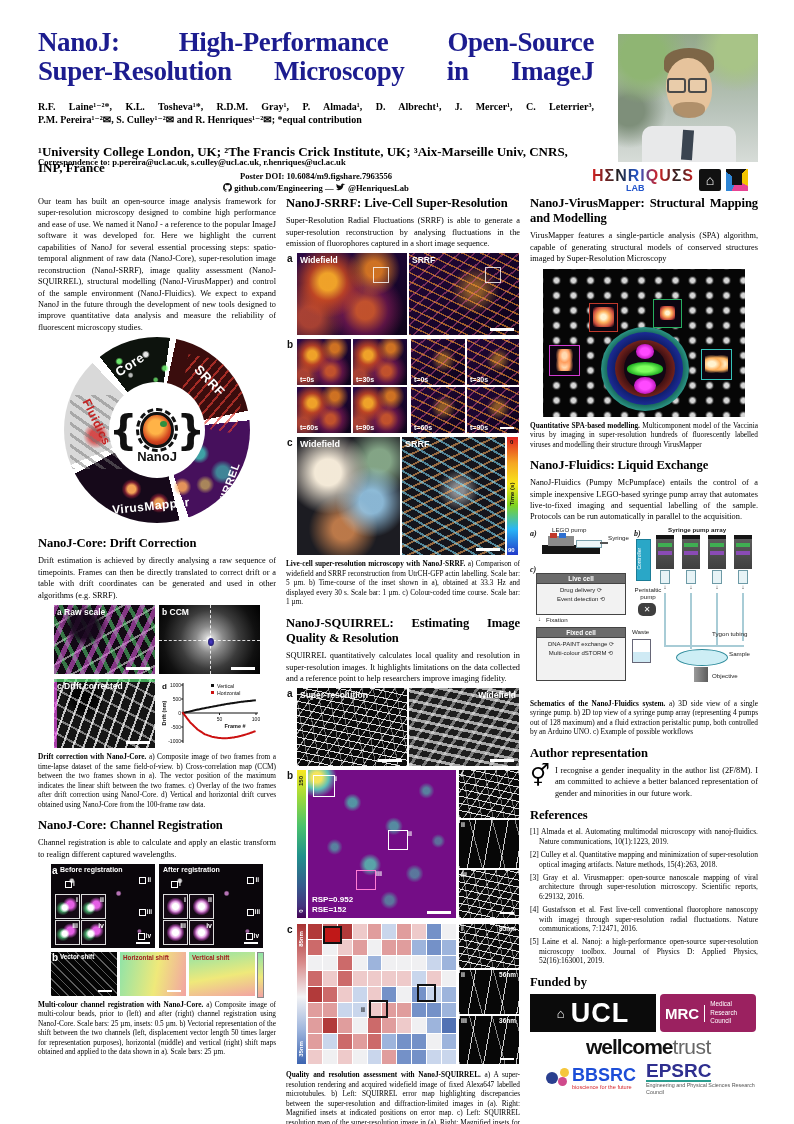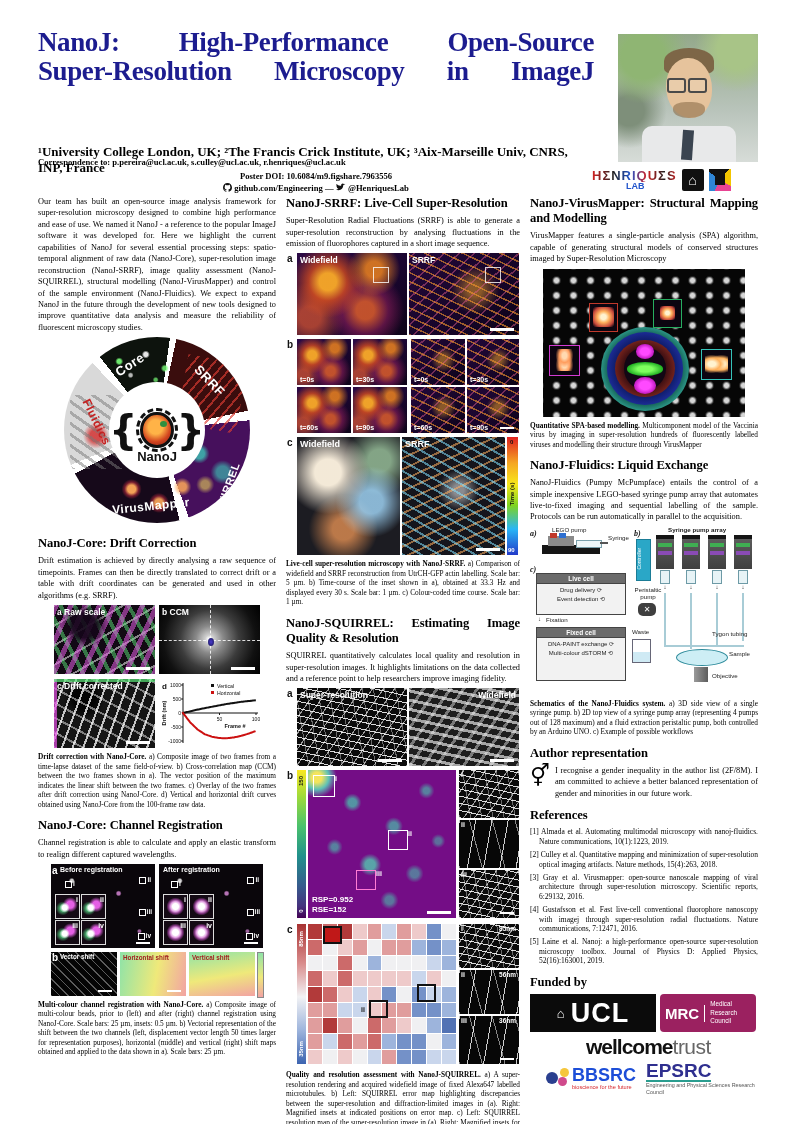--- a/index.html
+++ b/index.html
@@ -23,21 +23,21 @@
     linear-gradient(#93a88a,#b9c4bb 60%,#d7dcd8);}
   .photo .hair{position:absolute;left:46px;top:14px;width:50px;height:26px;background:#7d6647;border-radius:50% 50% 20% 20%;}
   .photo .face{position:absolute;left:48px;top:24px;width:46px;height:60px;background:#e6c39c;border-radius:48% 52% 46% 54%;}
   .photo .glass{position:absolute;top:44px;width:15px;height:11px;border:2px solid #4a4a4a;border-radius:3px;background:rgba(255,255,255,.15);}
   .photo .g1{left:49px;} .photo .g2{left:70px;}
   .photo .beard{position:absolute;left:55px;top:68px;width:32px;height:16px;background:rgba(140,110,75,.6);border-radius:40% 40% 50% 50%;}
   .photo .shirt{position:absolute;left:24px;top:92px;width:94px;height:36px;background:#e8e9ea;border-radius:10px 10px 0 0;}
   .photo .tie{position:absolute;left:64px;top:96px;width:11px;height:30px;background:#3a4450;transform:rotate(4deg);}
   .hlogos{position:absolute;left:592px;top:166px;width:176px;height:28px;display:flex;align-items:center;gap:5px;
     font-family:"Liberation Sans","DejaVu Sans",sans-serif;}
-  .hl-name{font-weight:bold;font-size:13px;letter-spacing:1px;line-height:1;
+  .hl-name{font-weight:bold;font-size:16px;letter-spacing:1px;line-height:1;
     background:linear-gradient(90deg,#d42222,#222 25%,#2255cc 45%,#d42222 65%,#222 85%,#d42222);
     -webkit-background-clip:text;background-clip:text;color:transparent;}
   .hl-sub{font-weight:bold;font-size:9px;color:#2255cc;margin-left:34px;line-height:1;}
   .ucl-crest{width:22px;height:22px;background:#111;color:#fff;display:flex;align-items:center;justify-content:center;
     font-size:14px;border-radius:2px;}
   .crick-logo{width:22px;height:22px;background:conic-gradient(from 40deg,#f3c500 0 22%,#e84393 0 46%,#2f86d6 0 74%,#111 0 100%);}
   .crick-logo .inner{width:10px;height:10px;background:#111;margin:6px;}
   
   .cols{position:absolute;left:38px;top:196px;width:720px;display:flex;gap:10px;}
   .col{position:relative;}
@@ -215,20 +215,24 @@
 </style>
 </head>
 <body>
 
 <div class="poster">
 
   <div class="title">
     <div class="title-line">NanoJ:  High-Performance  Open-Source</div>
     <div class="title-line">Super-Resolution Microscopy in ImageJ</div>
   </div>
+  <div class="authors">
+    <div class="jline">R.F. Laine¹⁻²*, K.L. Tosheva¹*, R.D.M. Gray¹, P. Almada¹, D. Albrecht¹, J. Mercer¹, C. Leterrier³,</div>
+    <div>P.M. Pereira¹⁻²✉, S. Culley¹⁻²✉ and R. Henriques¹⁻²✉; *equal contribution</div>
+  </div>
   <div class="affil">¹University College London, UK; ²The Francis Crick Institute, UK; ³Aix-Marseille Univ, CNRS, INP, France</div>
   <div class="corr">Correspondence to: p.pereira@ucl.ac.uk, s.culley@ucl.ac.uk, r.henriques@ucl.ac.uk</div>
   <div class="doi">Poster DOI: 10.6084/m9.figshare.7963556</div>
   <div class="social">
     <svg width="9" height="9" viewBox="0 0 16 16">
         <path fill="#111" d="M8 0C3.58 0 0 3.58 0 8c0 3.54 2.29 6.53 5.47 7.59.4.07.55-.17.55-.38 0-.19-.01-.82-.01-1.49-2.01.37-2.53-.49-2.69-.94-.09-.23-.48-.94-.82-1.13-.28-.15-.68-.52-.01-.53.63-.01 1.08.58 1.23.82.72 1.21 1.87.87 2.33.66.07-.52.28-.87.51-1.07-1.78-.2-3.64-.89-3.64-3.95 0-.87.31-1.59.82-2.15-.08-.2-.36-1.02.08-2.12 0 0 .67-.21 2.2.82.64-.18 1.32-.27 2-.27.68 0 1.36.09 2 .27 1.53-1.04 2.2-.82 2.2-.82.44 1.1.16 1.92.08 2.12.51.56.82 1.27.82 2.15 0 3.07-1.87 3.75-3.65 3.95.29.25.54.73.54 1.48 0 1.07-.01 1.93-.01 2.2 0 .21.15.46.55.38A8.01 8.01 0 0 0 16 8c0-4.42-3.58-8-8-8z"></path>
       </svg>
     <span>github.com/Engineering</span>
     <span>—</span>
     <svg width="10" height="9" viewBox="0 0 16 14">

